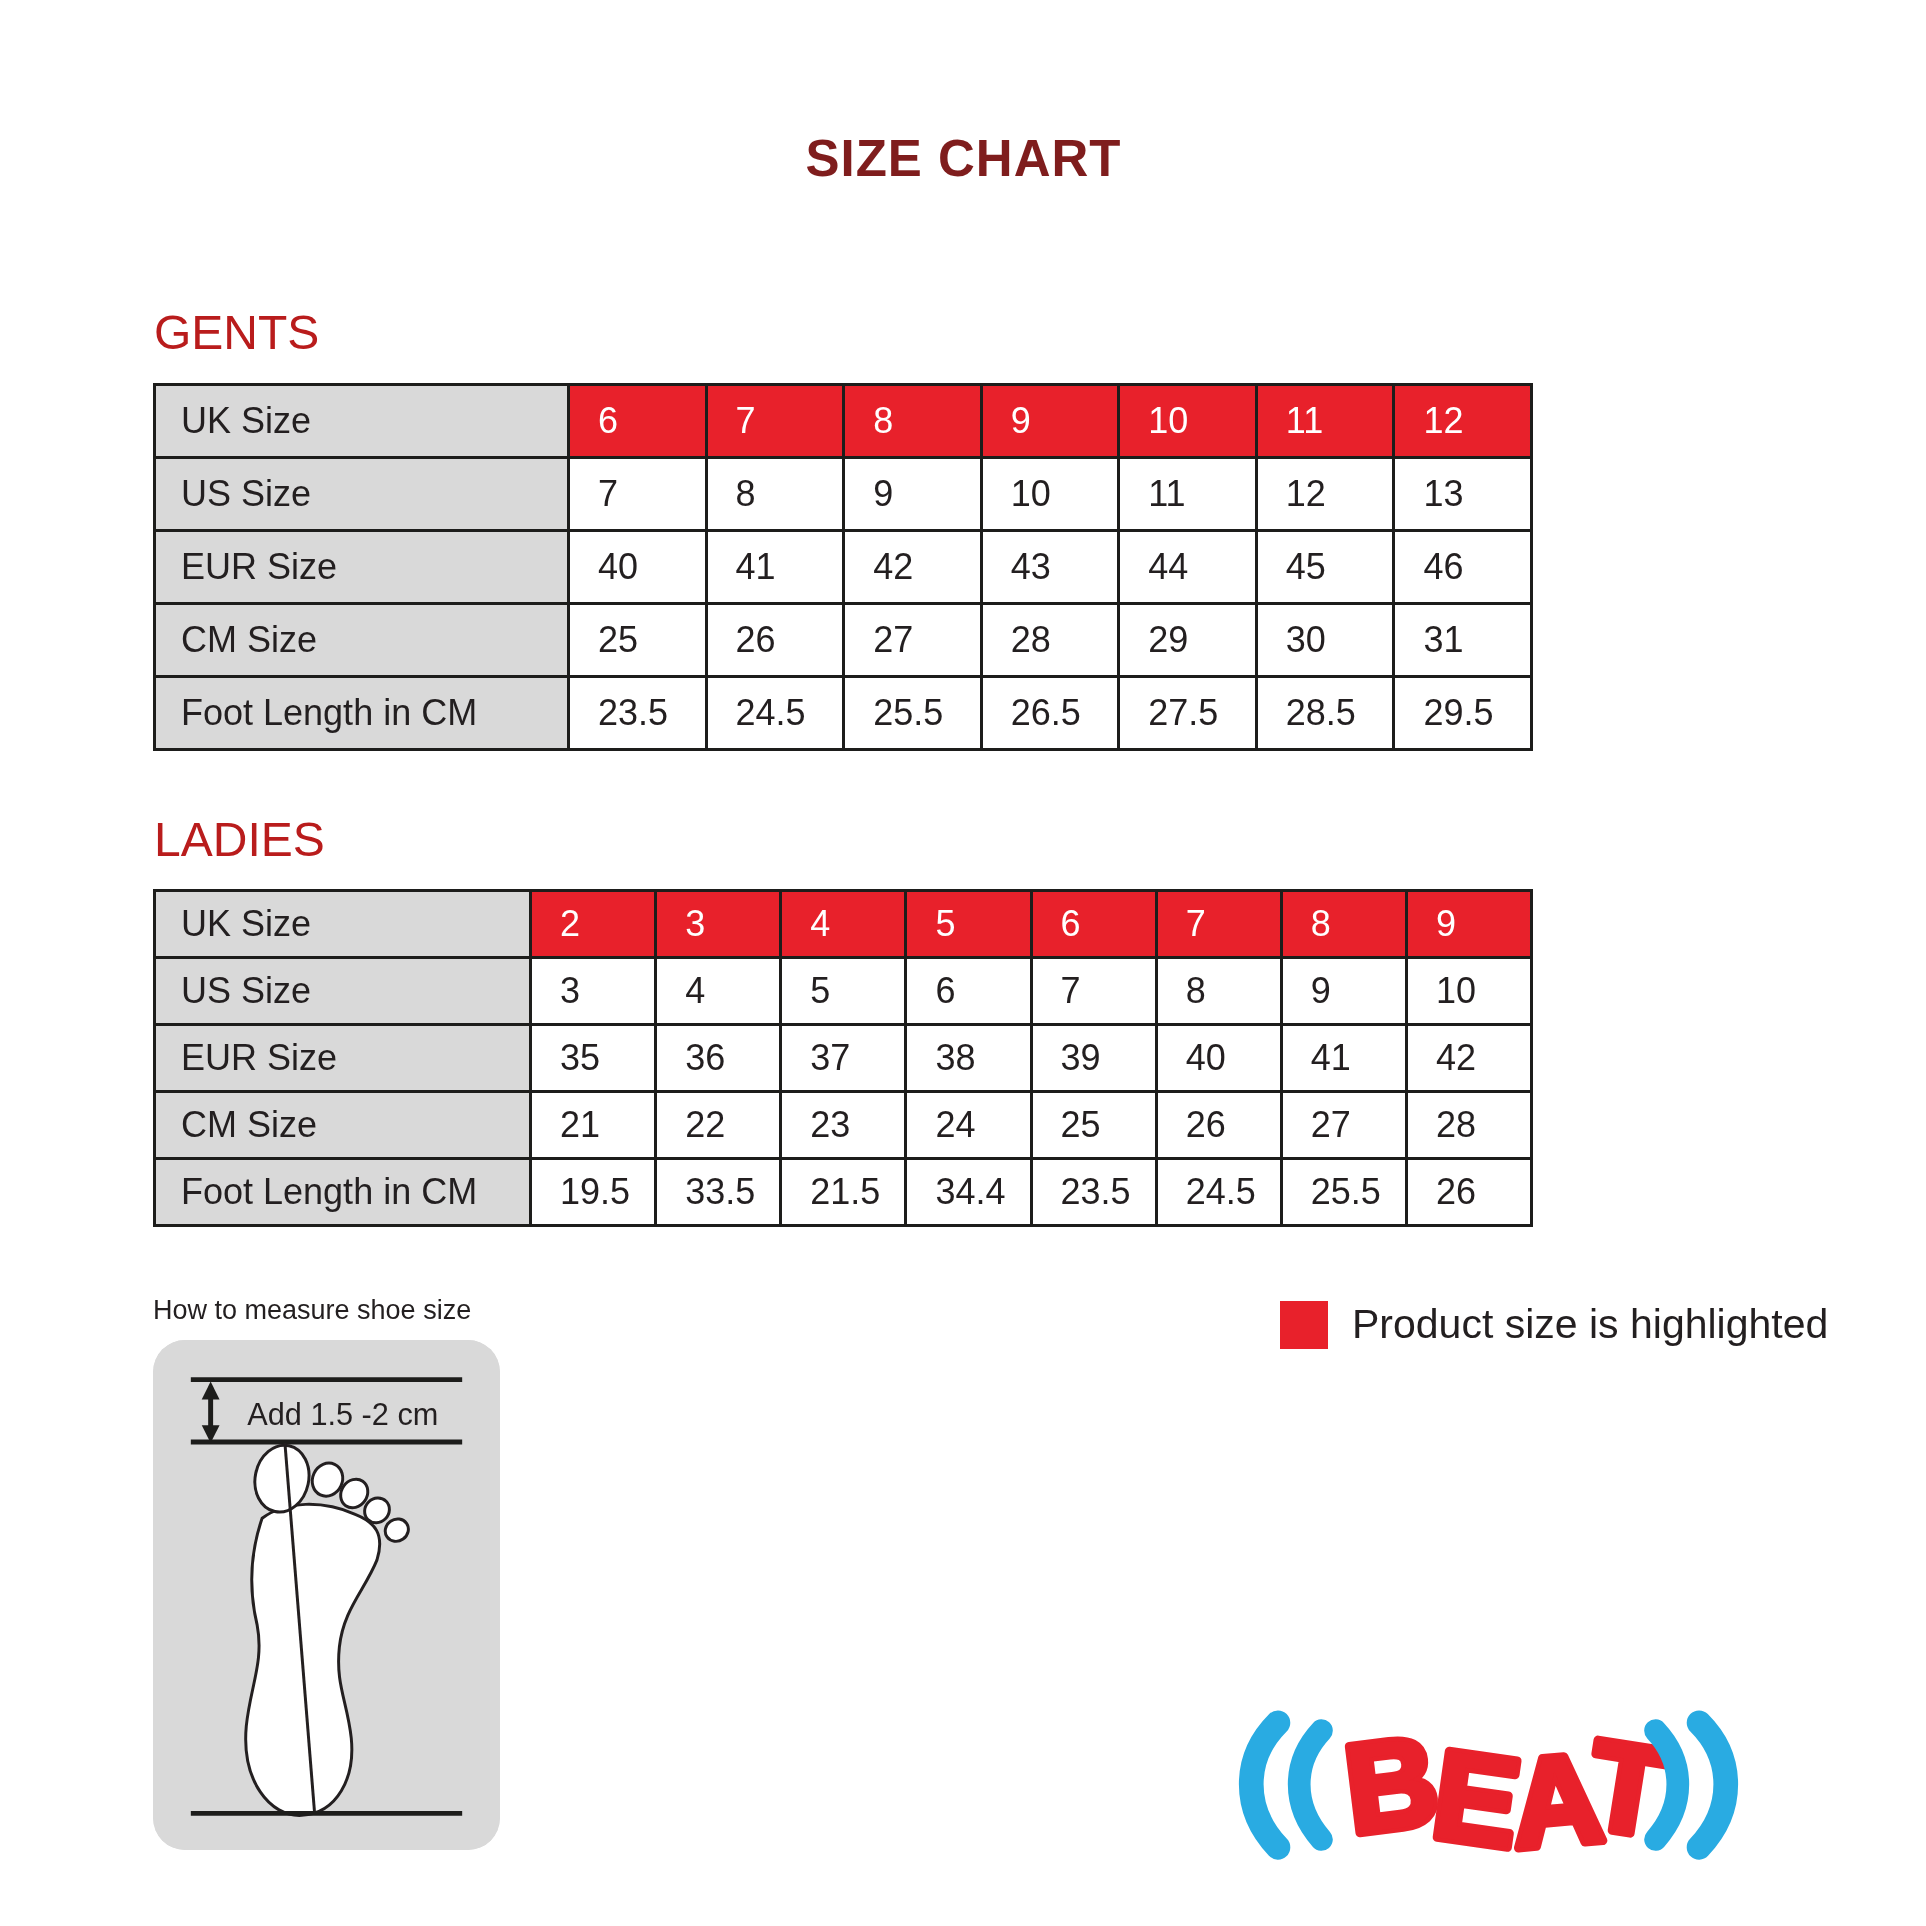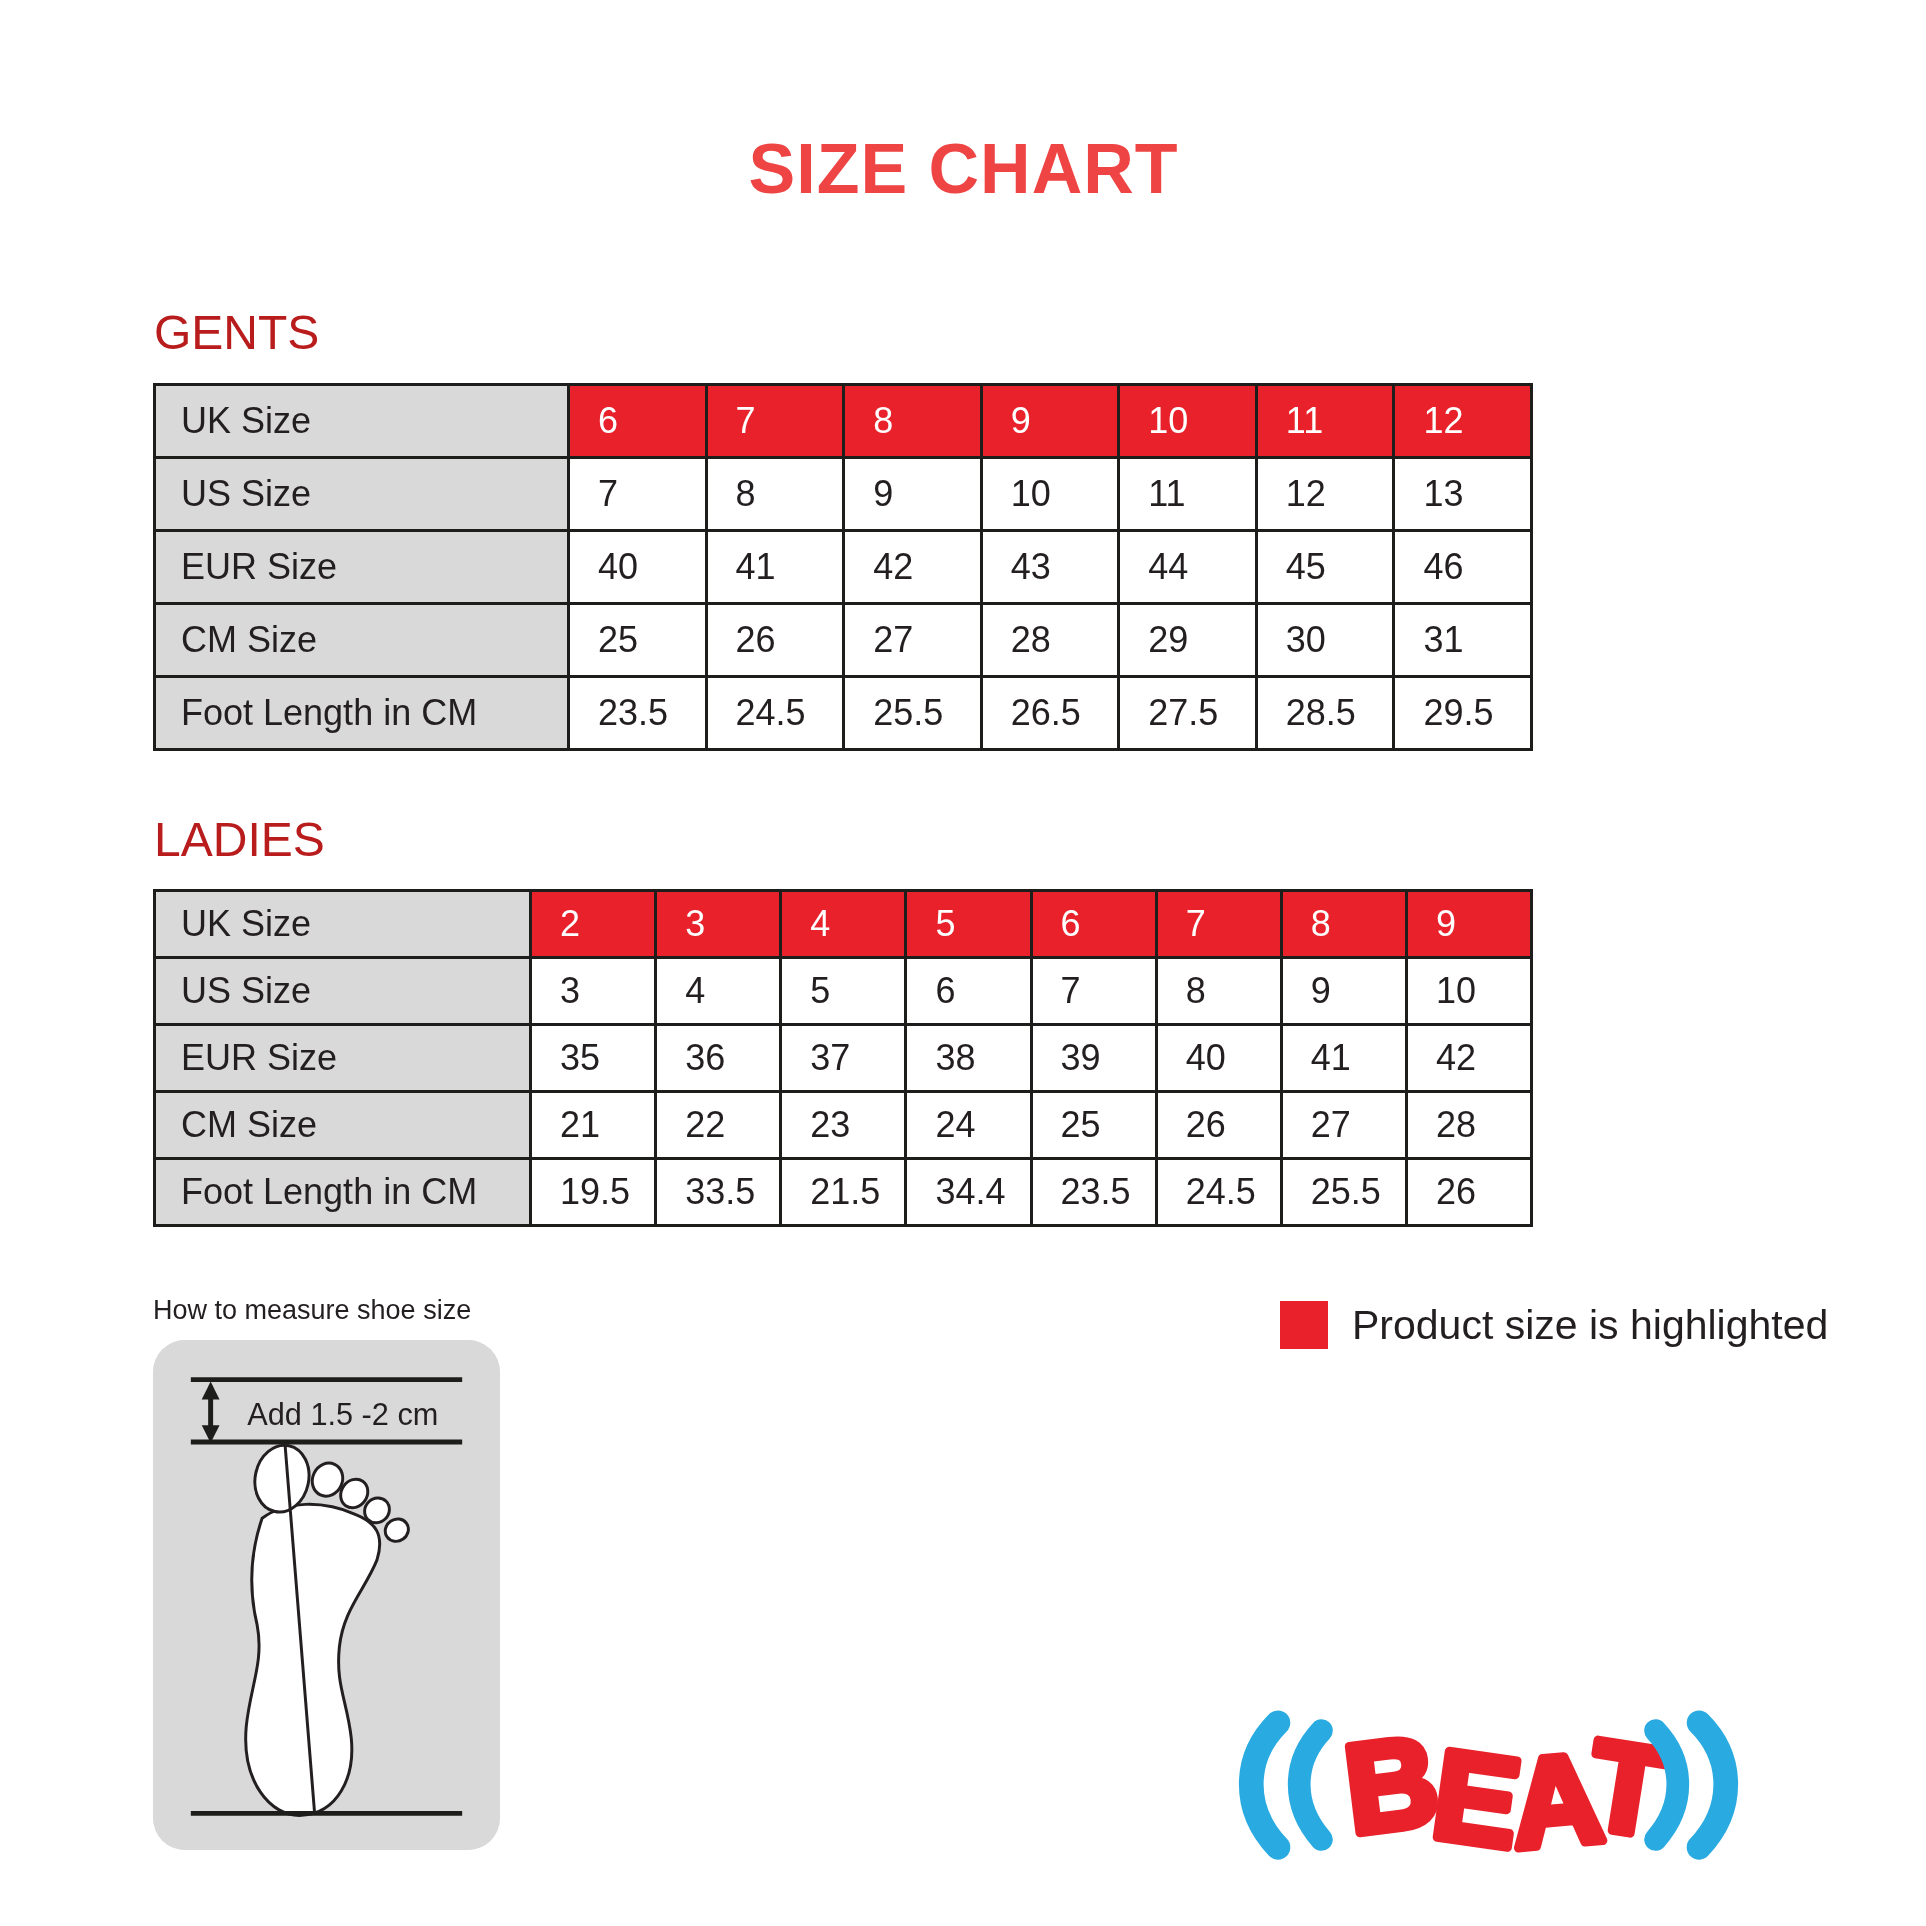--- a/index.html
+++ b/index.html
@@ -1,20 +1,20 @@
 <!DOCTYPE html>
 <html><head>
 <meta charset="utf-8">
 <style>
   html,body{margin:0;padding:0;background:#ffffff;}
   .page{position:relative;width:1927px;height:1927px;background:#ffffff;overflow:hidden;
         font-family:"Liberation Sans", sans-serif;color:#231f20;}
 
   .main-title{position:absolute;top:129px;left:0;width:100%;text-align:center;
-              font-size:70px;font-weight:900;letter-spacing:1px;color:#ef4444;}
+              font-size:51px;font-weight:900;letter-spacing:1px;color:#7f1d1d;}
 
   .section-heading{position:absolute;left:154px;font-size:48px;font-weight:400;color:#b91c1c;}
   #gents-heading{top:305px;}
   #ladies-heading{top:812px;}
 
   table.size-table{position:absolute;left:153px;width:1380px;border-collapse:collapse;
                    table-layout:fixed;font-size:36px;}
   #gents-table{top:383px;}
   #ladies-table{top:889px;}
   .size-table td{border:3px solid #1d1d1b;vertical-align:middle;padding:0 0 0 28px;
@@ -23,21 +23,21 @@
   #ladies-table td{height:64px;}
   .size-table td.label-cell{background:#d9d9d9;padding-left:25px;}
   #gents-table td.label-cell{width:386px;}
   #ladies-table td.label-cell{width:348px;}
   .size-table td.red{background:#e8212b;color:#ffffff;}
 
   .measure-block{position:absolute;left:153px;top:1295px;width:347px;}
   .measure-title{text-align:left;font-size:27px;color:#231f20;margin:0 0 14px 0;}
   .measure-panel{width:347px;height:510px;background:#d9d9d9;border-radius:32px;}
 
-  .legend{position:absolute;left:1280px;top:1301px;display:flex;align-items:center;}
+  .legend{position:absolute;left:1280px;top:1301px;display:flex;align-items:flex-start;}
   .legend-swatch{width:48px;height:48px;background:#e8212b;}
   .legend-label{margin-left:24px;font-size:41px;color:#231f20;}
 
   .logo{position:absolute;left:1226px;top:1701px;width:525px;height:173px;}
   .logo text{font-family:"Liberation Sans", sans-serif;font-weight:bold;font-size:128px;
              fill:#e8212b;stroke:#e8212b;stroke-width:9;stroke-linejoin:round;paint-order:stroke;}
 </style>
 </head>
 <body>
 

